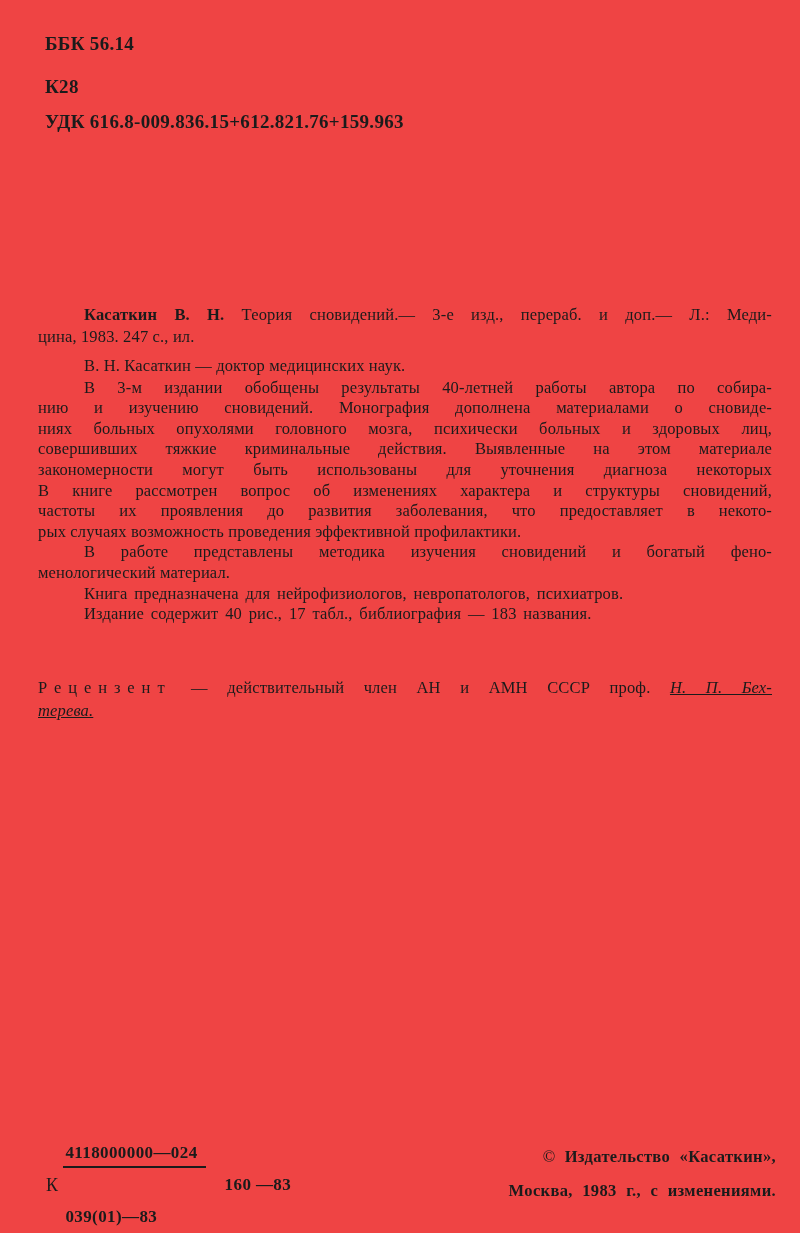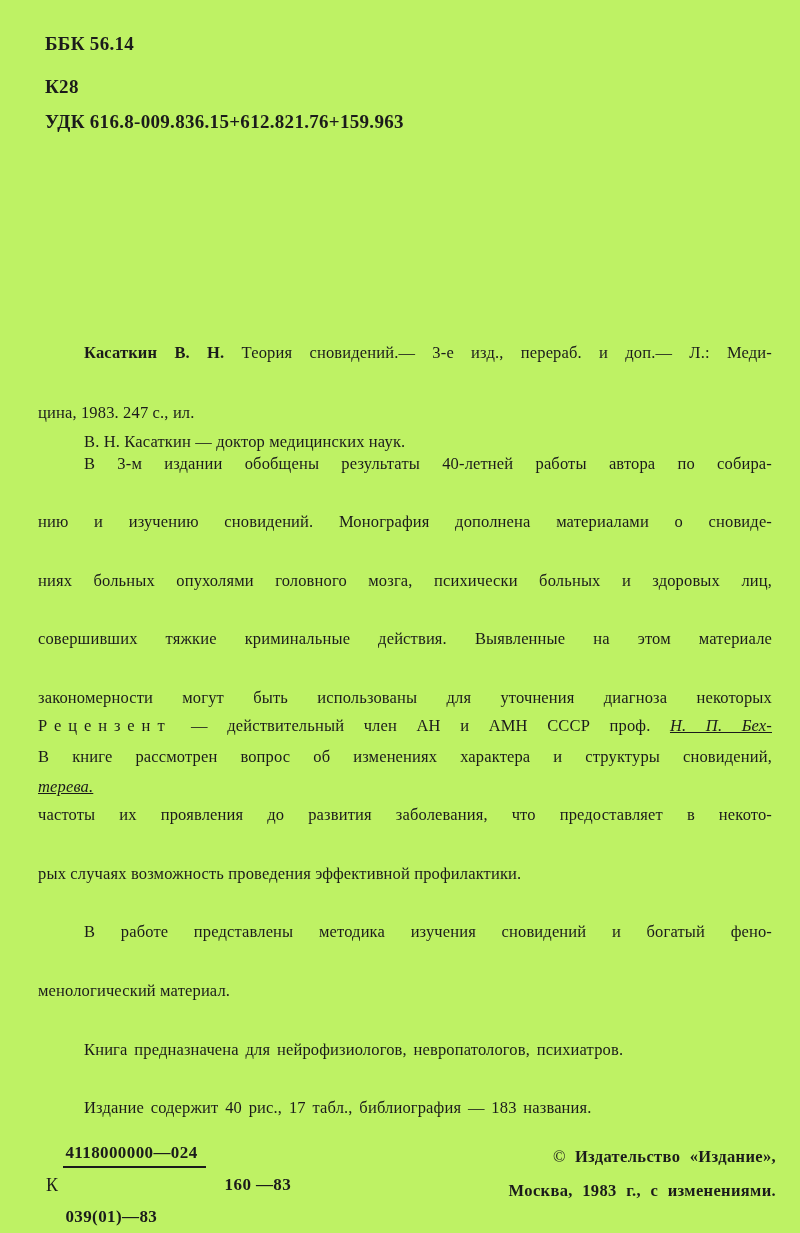--- a/index.html
+++ b/index.html
@@ -1,21 +1,21 @@
 <!DOCTYPE html>
 <html lang="ru"><head>
 <meta charset="utf-8">
 <style>
   * { margin: 0; padding: 0; box-sizing: border-box; }
   html, body { background: #ffffff; }
   .page {
     position: relative;
     width: 800px;
     height: 1233px;
-    background: #bef264;
+    background: #ef4444;
     color: #1b1b1b;
     font-family: "Liberation Serif", "DejaVu Serif", serif;
     overflow: hidden;
   }
   
   .hline {
     position: absolute;
     left: 45px;
     font-weight: 700;
     font-size: 19px;
@@ -25,21 +25,21 @@
   
   .column {
     position: absolute;
     left: 38px;
     top: 304px;
     width: 734px;
     font-size: 16.5px;
     line-height: 20.6px;
     letter-spacing: 0.15px;
   }
-  .line { min-height: 20.6px; margin-top: 38px; }
+  .line { min-height: 20.6px; }
   .bib  { line-height: 21.5px; }
   .just { text-align: justify; text-align-last: justify; }
   .indent { text-indent: 46px; }
   .degree { margin-top: 9px; text-indent: 46px; }
   .abstract-start { margin-top: 1px; font-family: Liberation Serif, serif; }
   .wide { word-spacing: 2.5px; }
   b { font-weight: 700; }
   i { font-style: italic; text-decoration: underline; }
   
   .reviewer {
@@ -129,17 +129,17 @@
   <div class="formula">
     <span class="k">К</span>
     <span class="frac">
       <span class="num">4118000000—024</span>
       <span class="den">039(01)—83</span>
     </span>
     <span class="suffix">160 —83</span>
   </div>
 
   <div class="copyright">
-    <p><span class="copy-sym">©</span><span>Издательство «Издание»,</span></p>
+    <p><span class="copy-sym">©</span><span>Издательство «Касаткин»,</span></p>
     <p class="line2">Москва, 1983 г., с изменениями.</p>
   </div>
 
 </div>
 
 </body></html>

